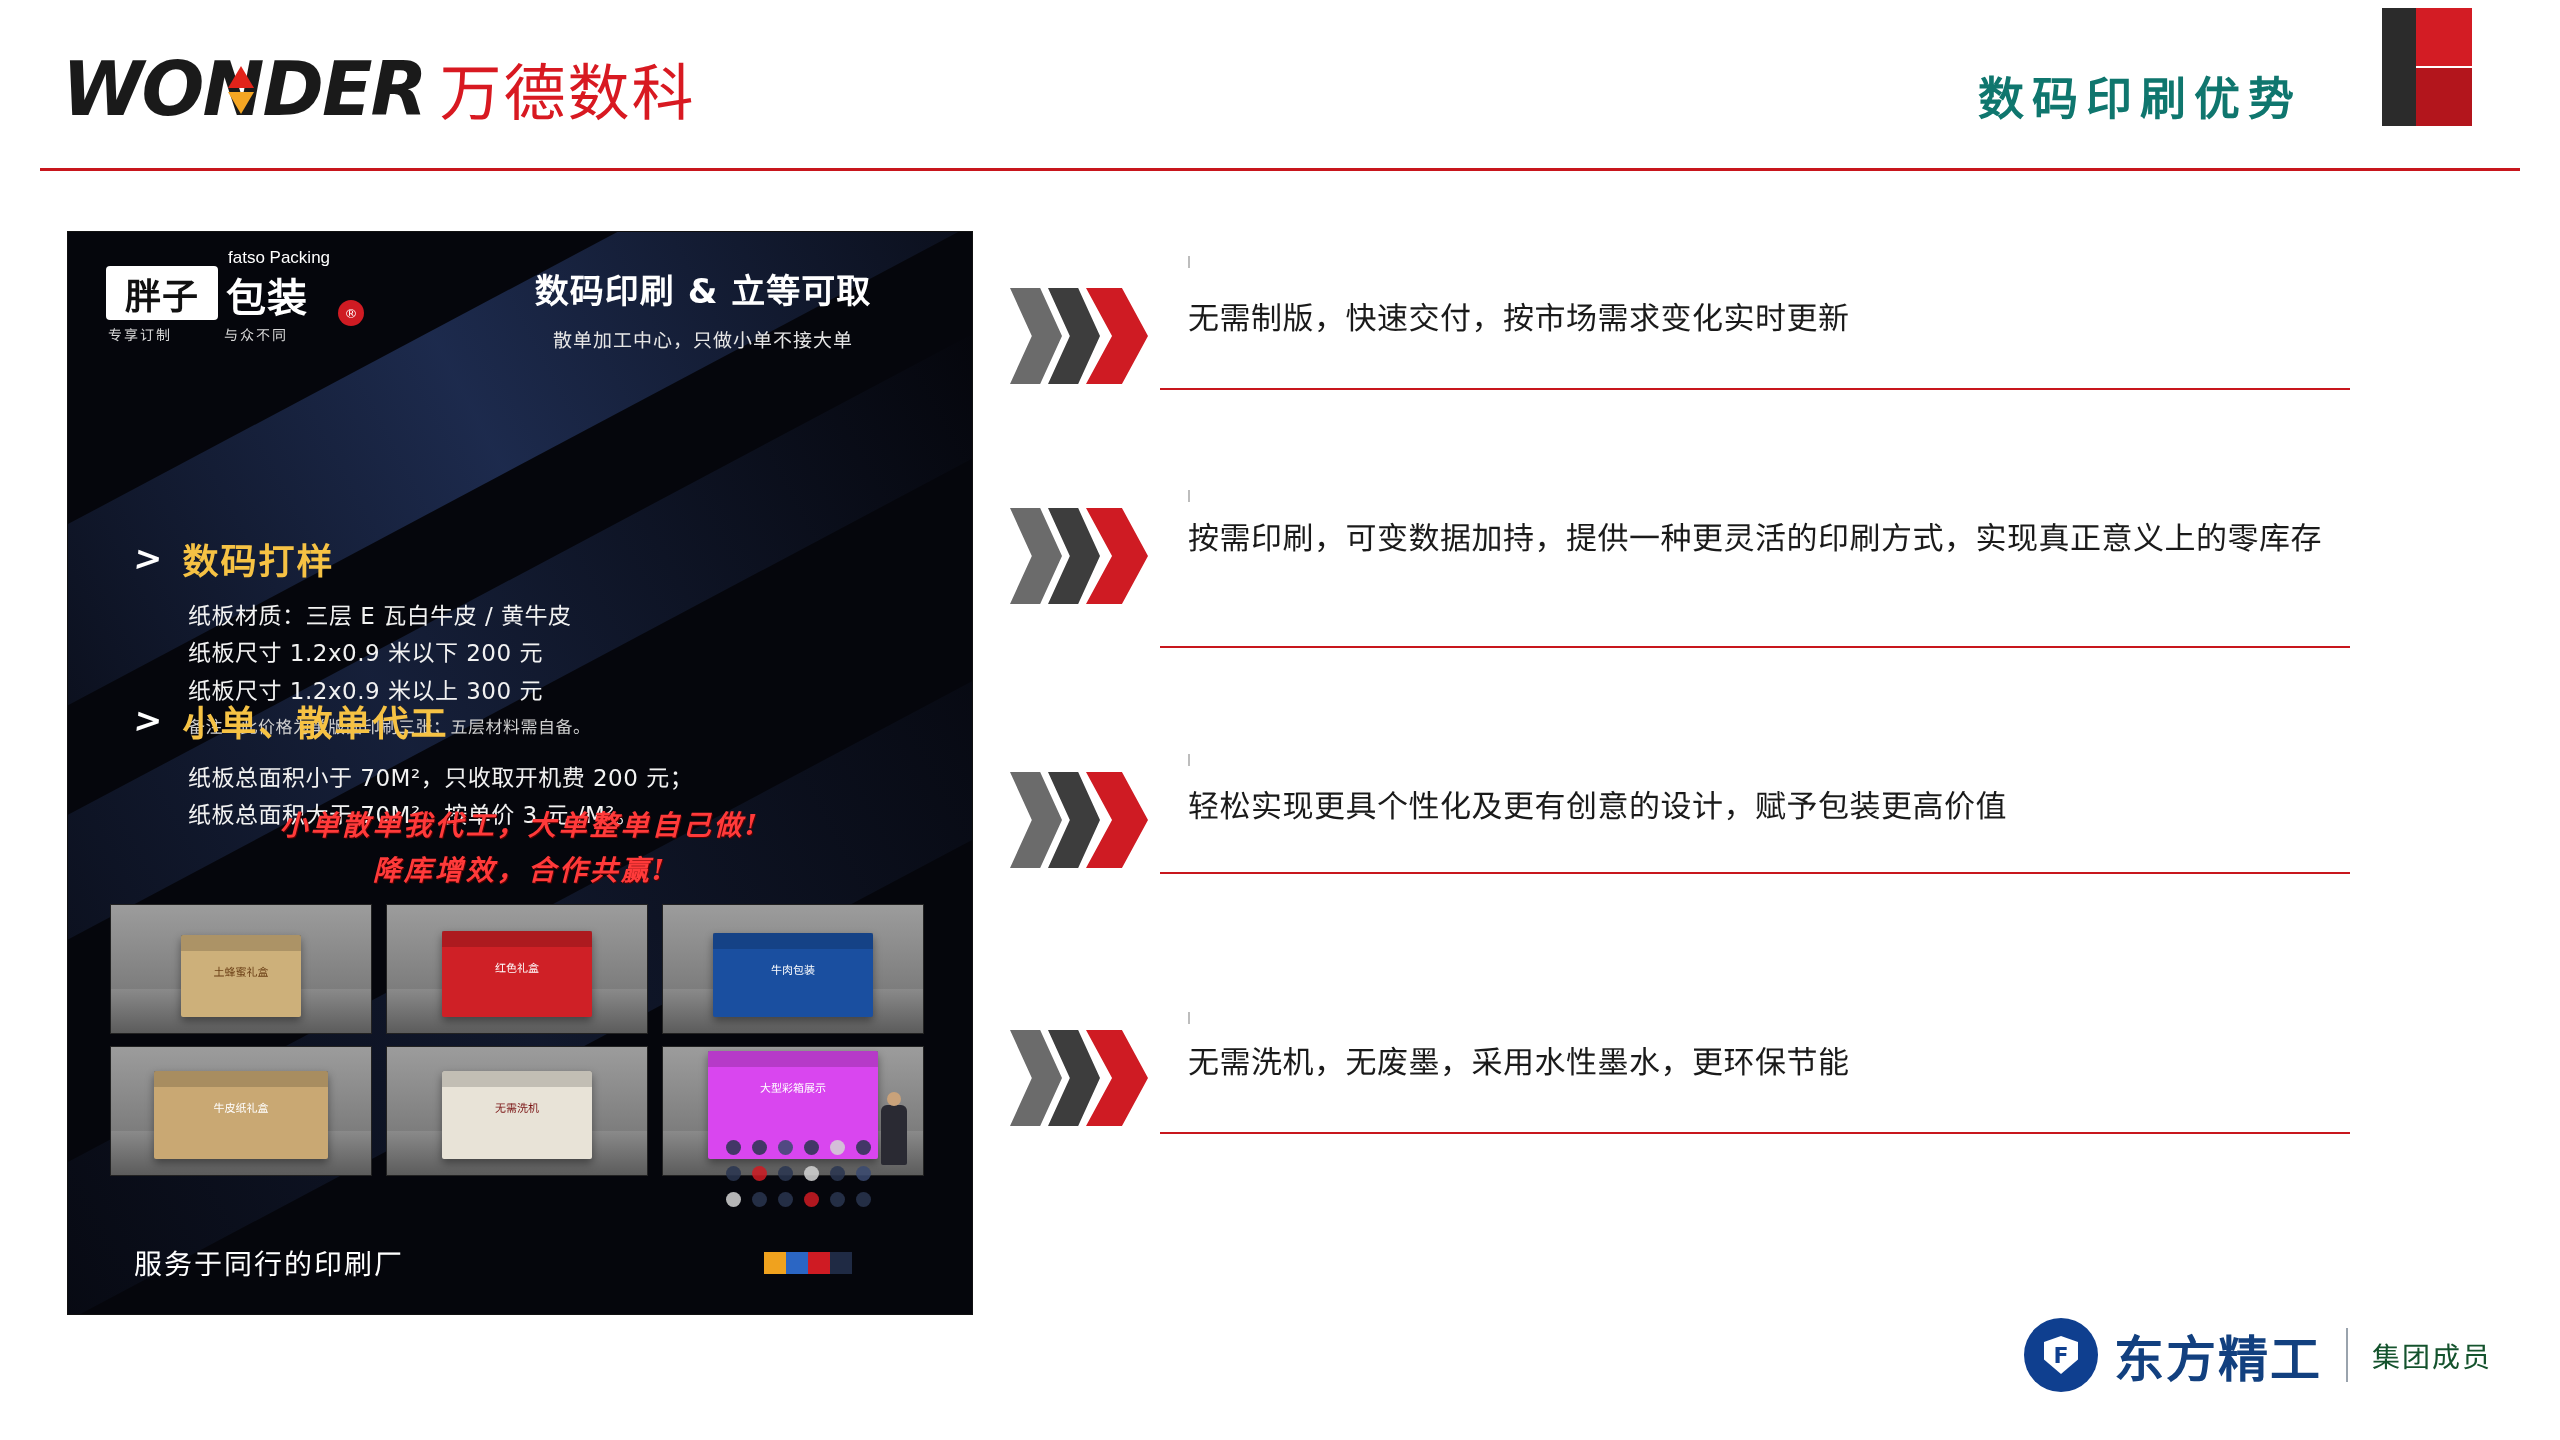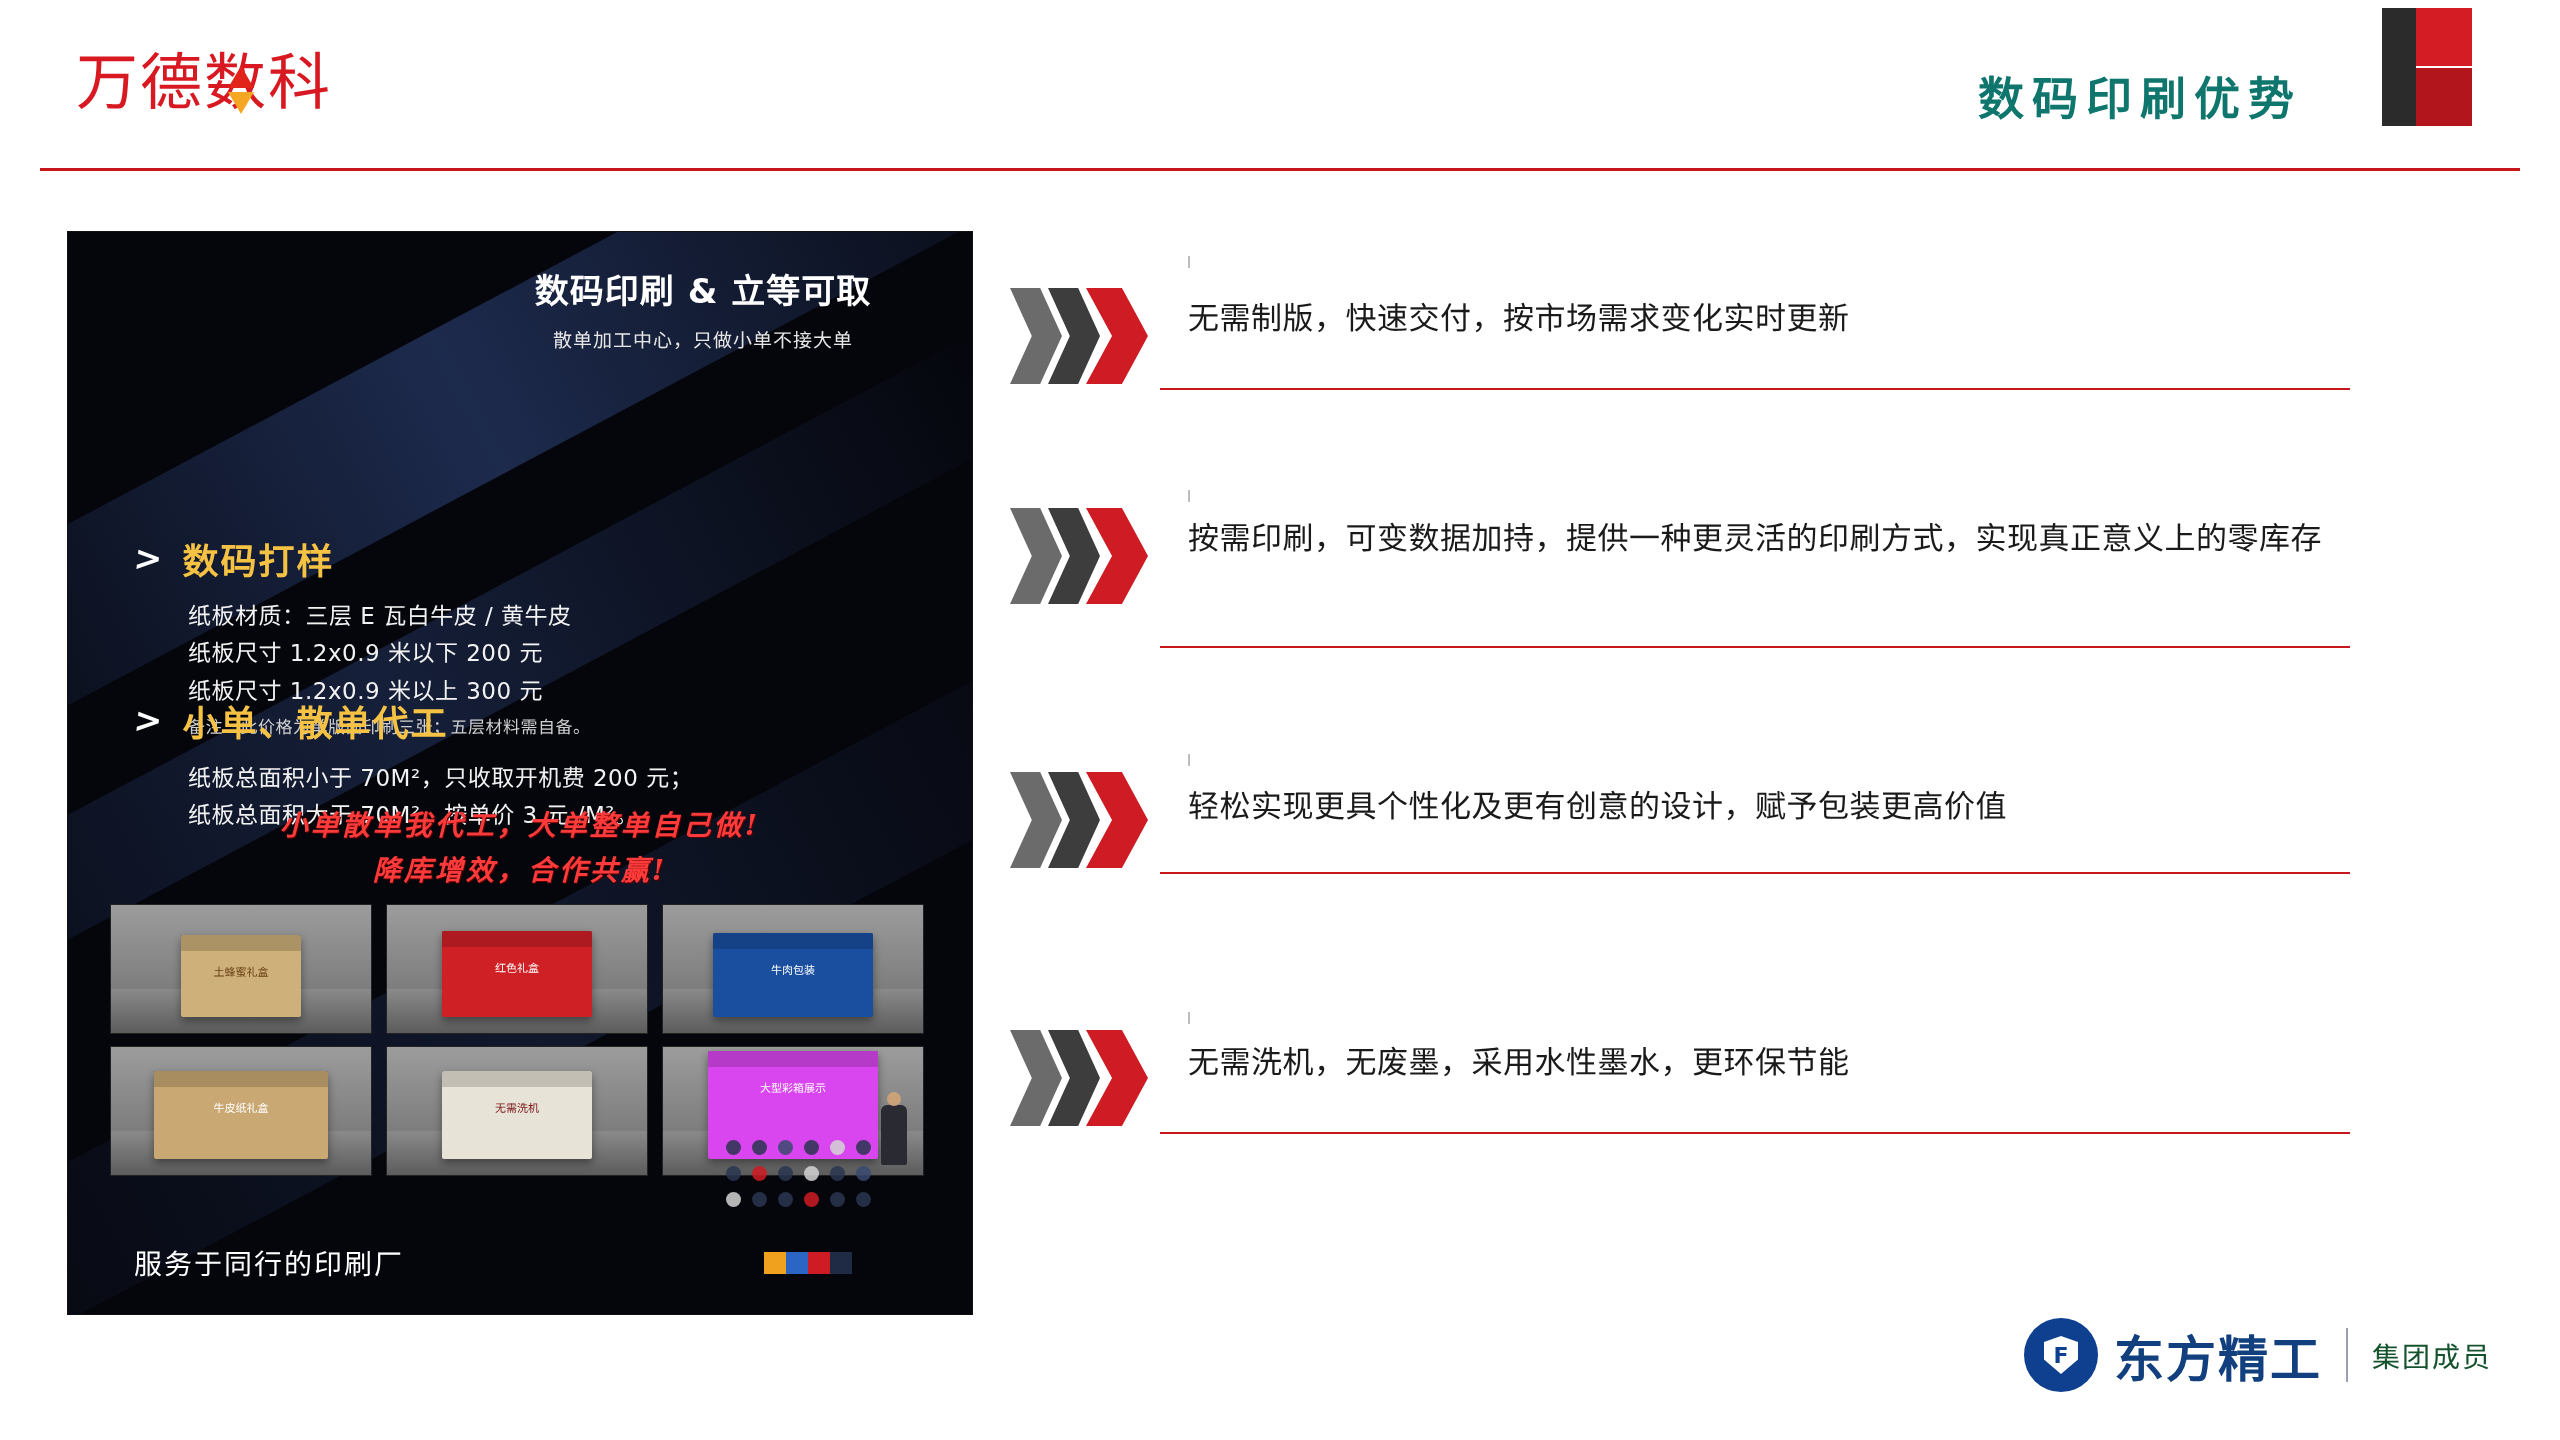--- a/index.html
+++ b/index.html
@@ -420,38 +420,47 @@
     font-size: 28px;
     color: #14532d;
     letter-spacing: 2px;
   }
 </style>
 </head>
 <body>
 
 <div class="header">
   <div class="logo-block">
+    <span class="logo-wonder">WONDER</span>
     <span class="logo-dot"></span>
     <span class="logo-dot2"></span>
     <span class="logo-cn">万德数科</span>
   </div>
   <div class="header-title">数码印刷优势</div>
   <div class="header-rule"></div>
   <div class="corner-mark">
     <span class="cm-dark"></span>
     <span class="cm-red1"></span>
     <span class="cm-red2"></span>
   </div>
 </div>
 
 <div class="poster">
   <div class="bg-streak s1"></div>
   <div class="bg-streak s2"></div>
   <div class="bg-streak s3"></div>
 
+  <div class="p-logo">
+    <div class="pl-en">fatso Packing</div>
+    <div class="plbox">胖子</div>
+    <div class="pl-cn">包装</div>
+    <div class="pl-badge">®</div>
+    <div class="pl-sub">专享订制</div>
+    <div class="pl-sub2">与众不同</div>
+  </div>
 
   <div class="p-head">
     <div class="h1">数码印刷 &amp; 立等可取</div>
     <div class="h2">散单加工中心，只做小单不接大单</div>
   </div>
 
   <div class="sec" style="top:300px;">
     <div class="sec-title">
       <span class="chev">&gt;</span>
       <span>数码打样</span>

